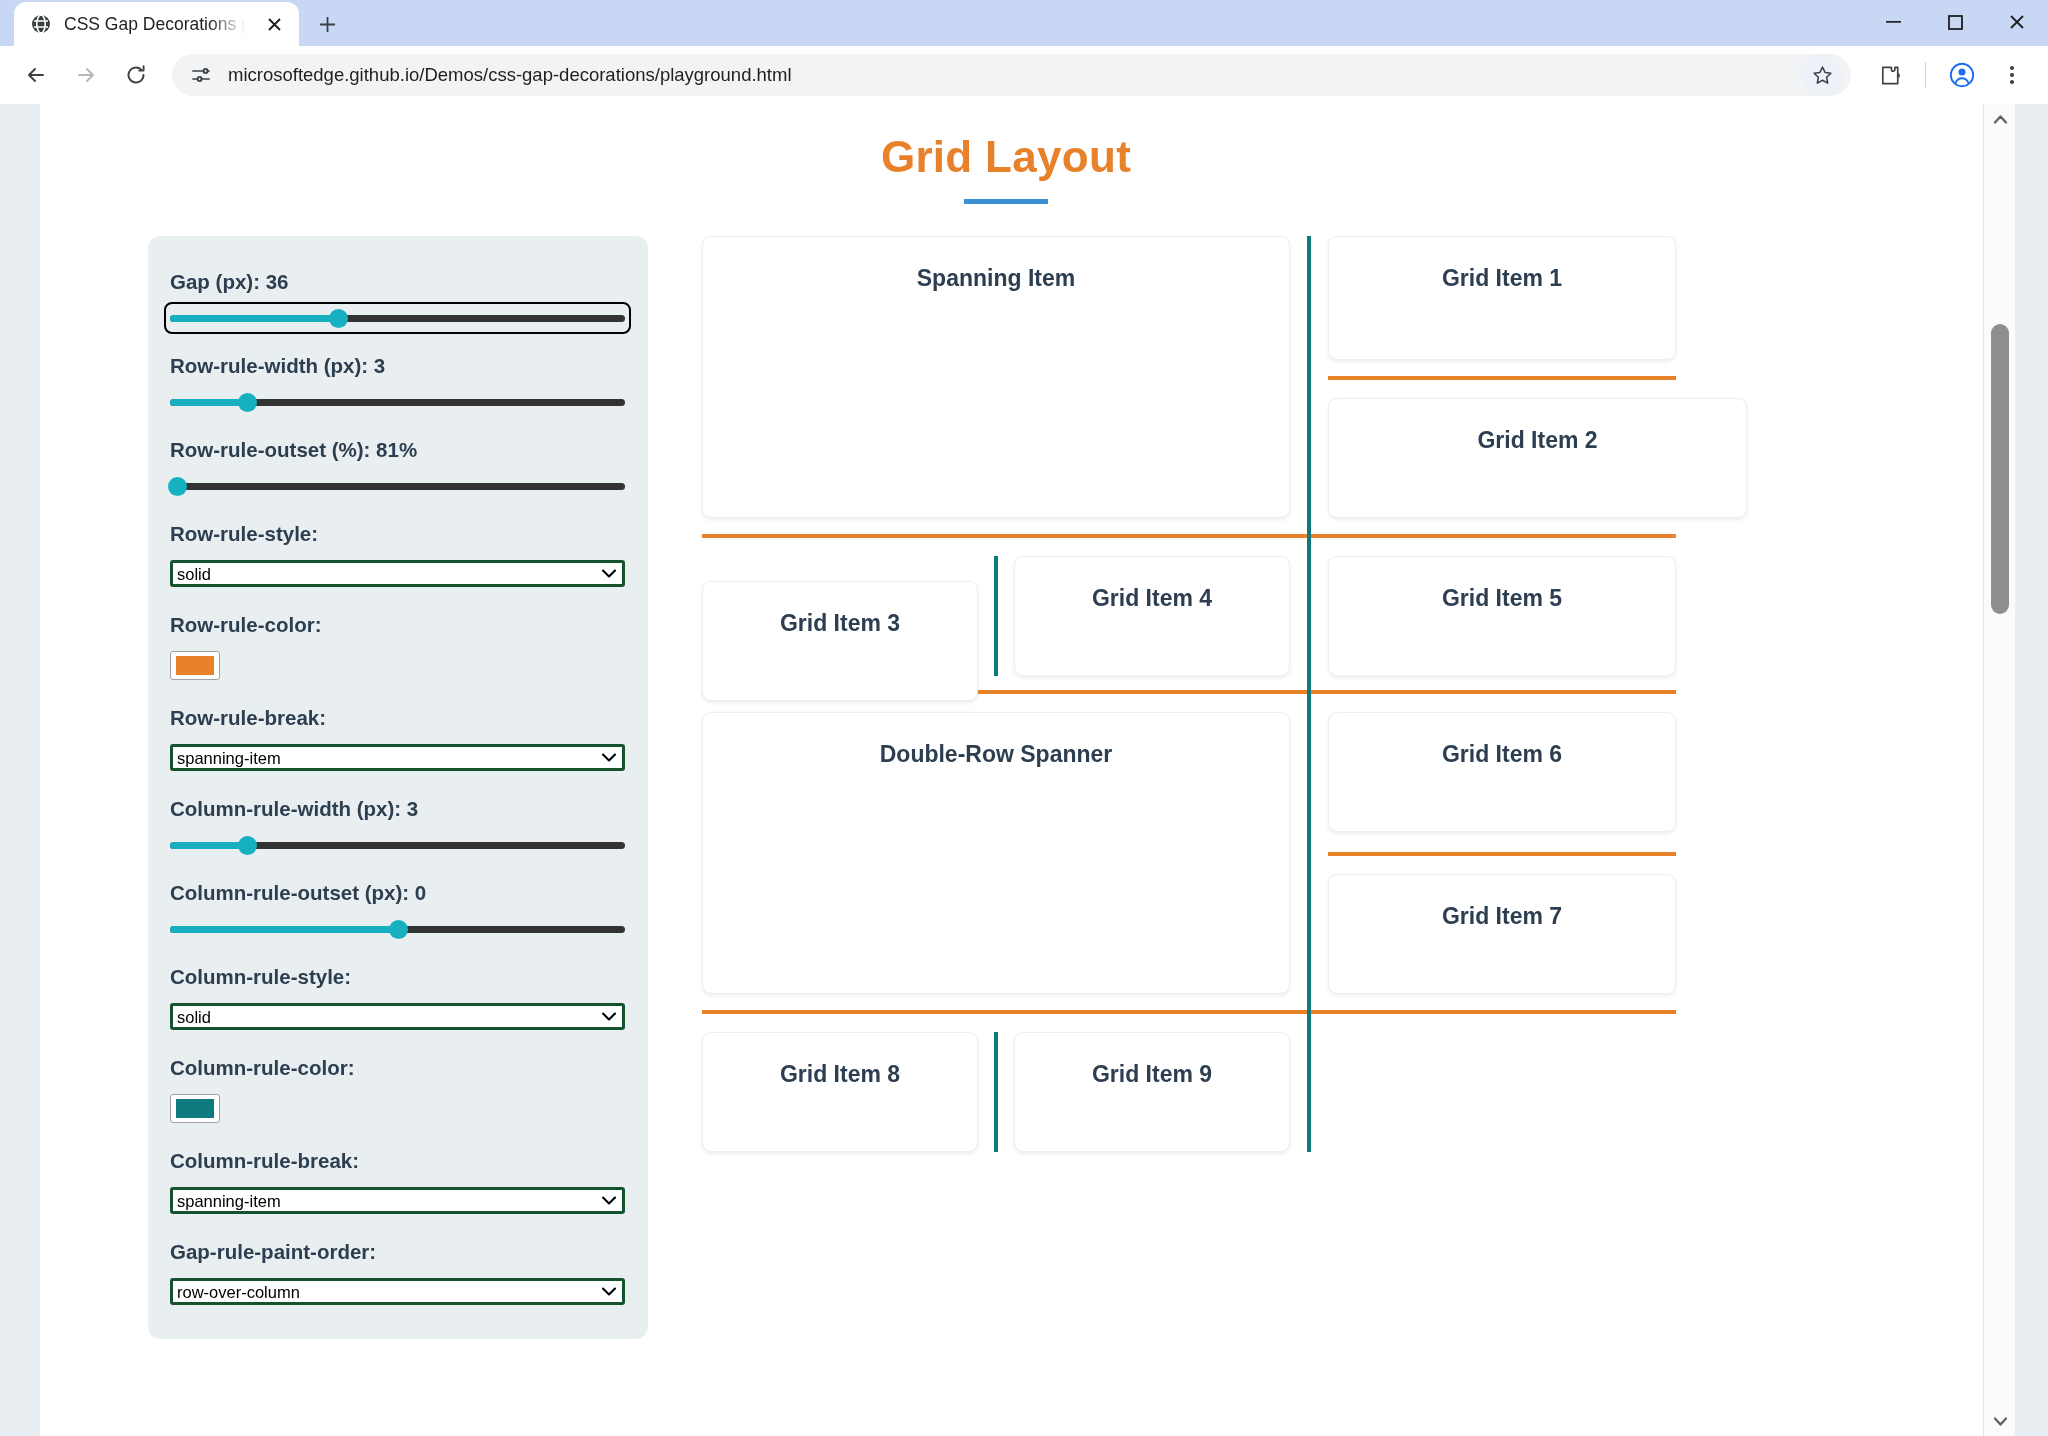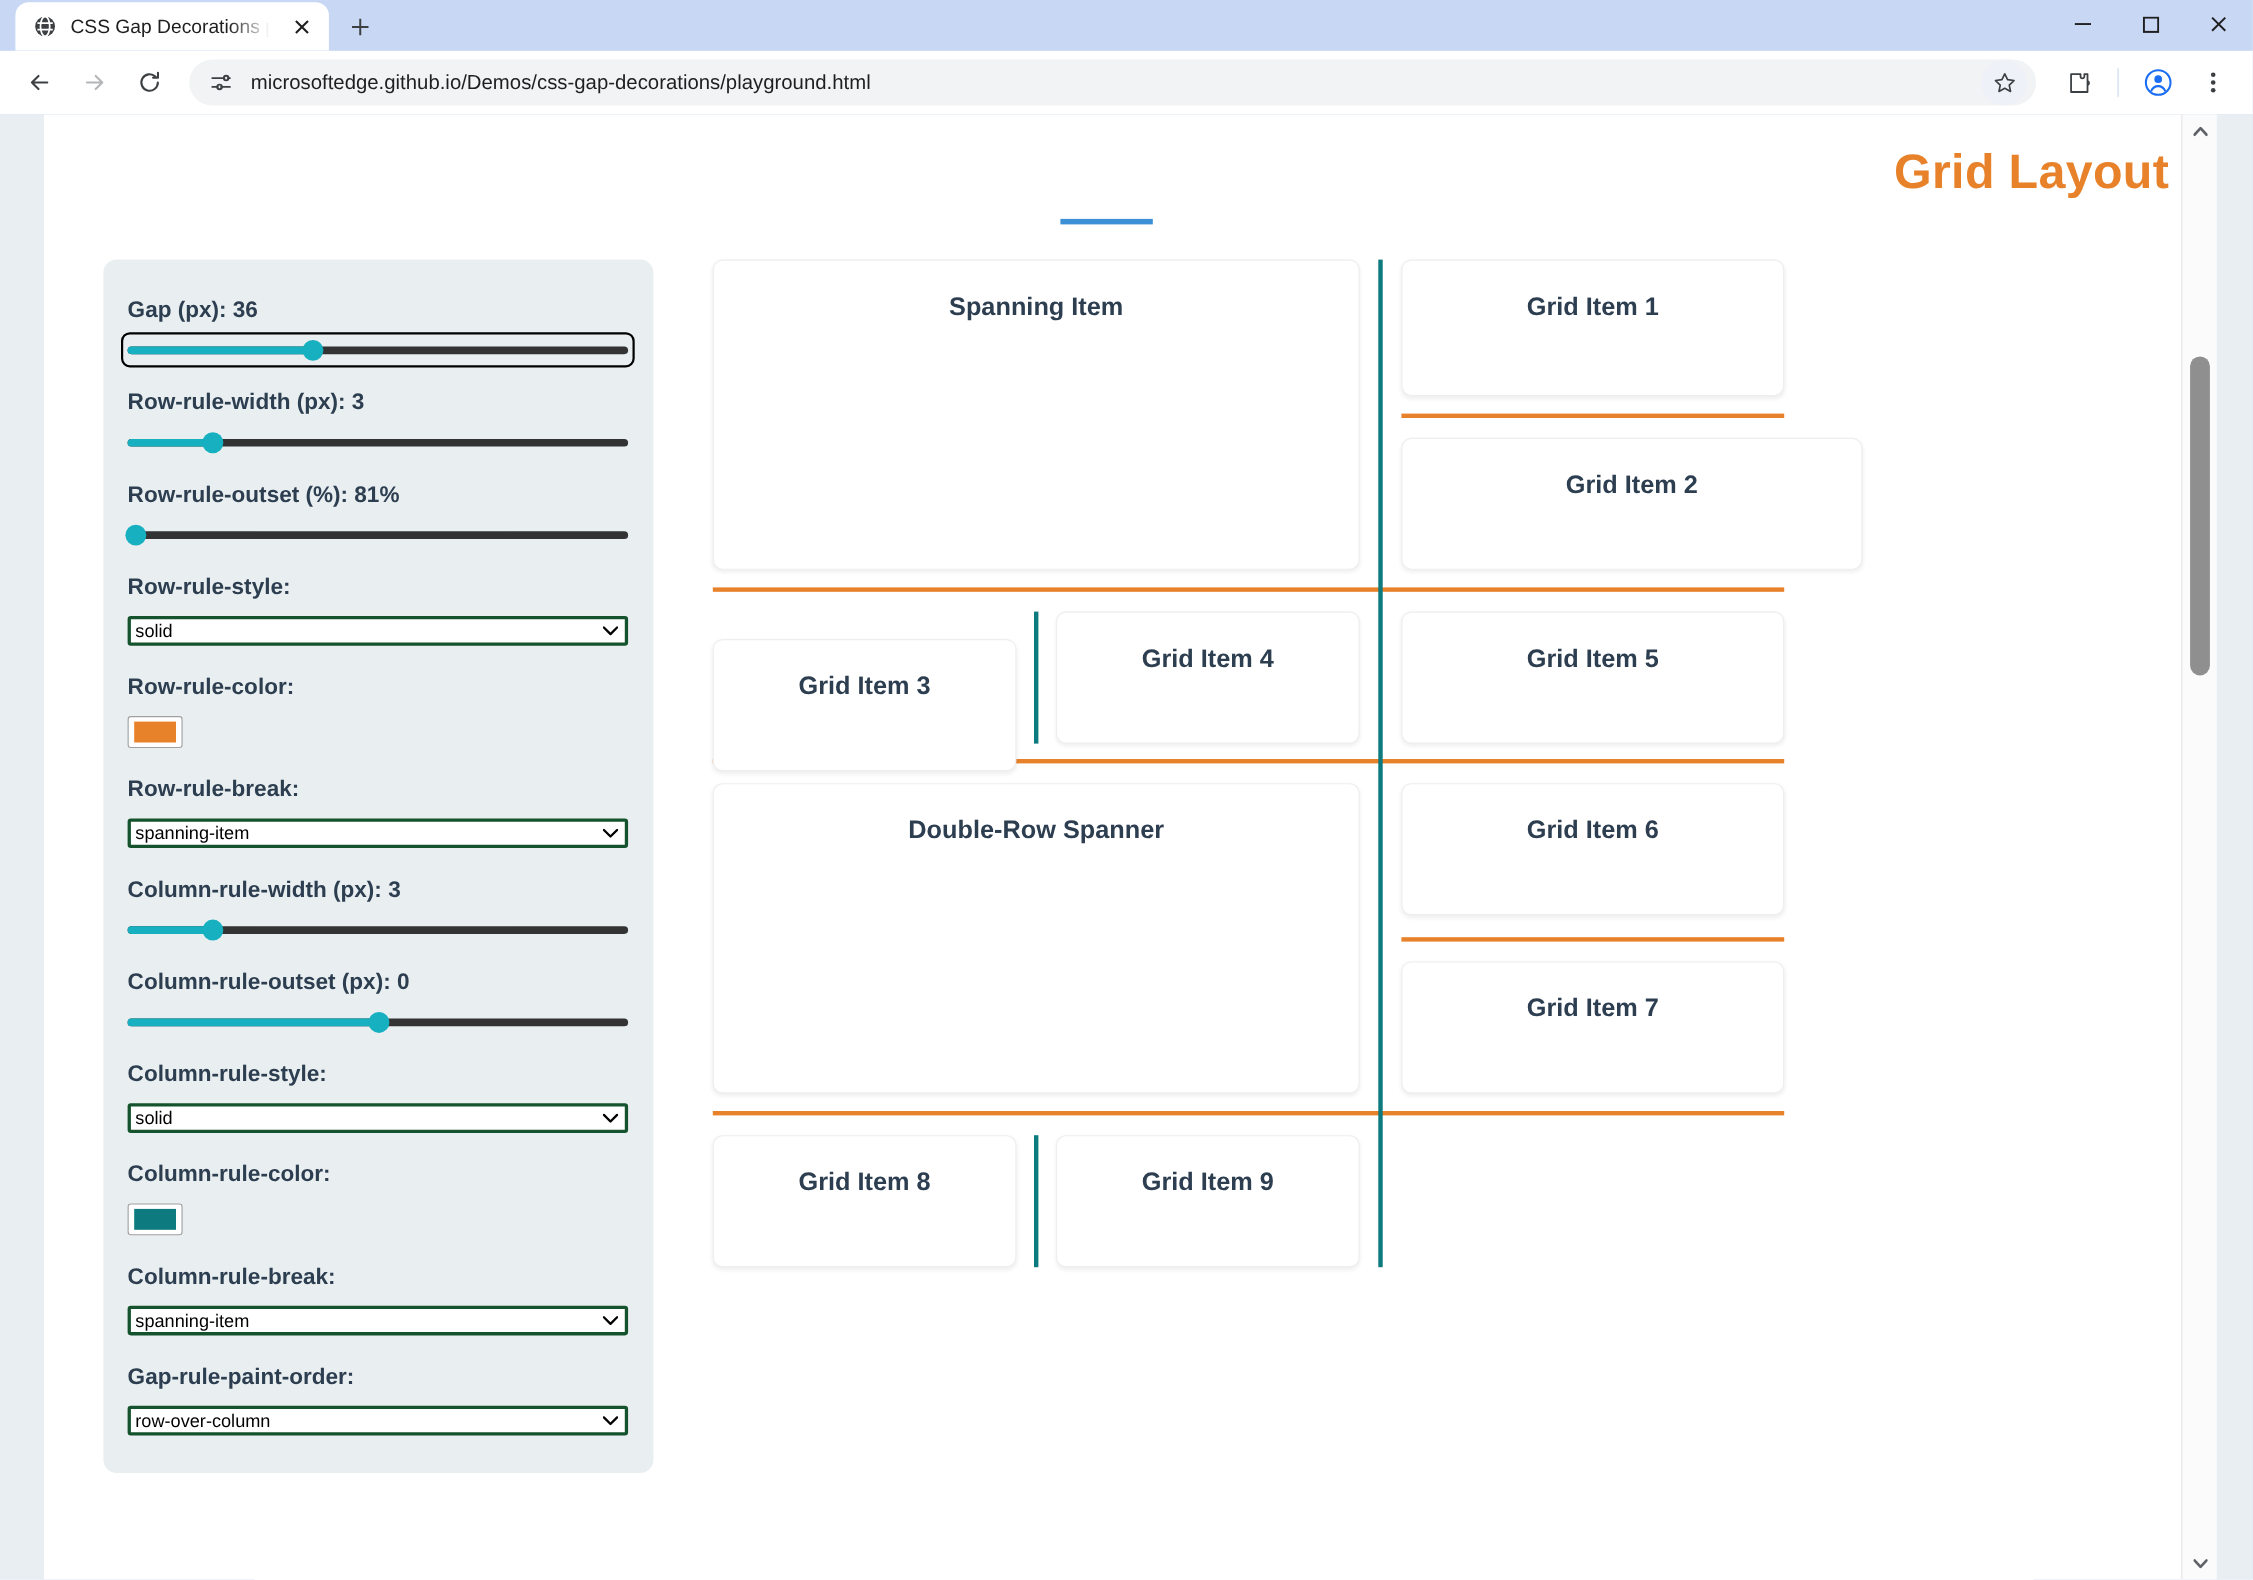--- a/index.html
+++ b/index.html
@@ -54,26 +54,26 @@
 
   
   .scrollbar { position: absolute; right: 0; top: 0; width: 32px; height: 100%;
                background: #fbfbfb; border-left: 1px solid #e4e4e4; }
   .sb-arrow { width: 32px; height: 30px; display: flex; align-items: center; justify-content: center; }
   .sb-arrow.bottom { position: absolute; bottom: 0; left: 0; }
   .sb-thumb { position: absolute; left: 7px; top: 220px; width: 18px; height: 290px;
               background: #8f8f8f; border-radius: 9px; }
 
   
-  .page-title { text-align: right; color: #e8822a; font-size: 44px; font-weight: bold;
+  .page-title { text-align: center; color: #e8822a; font-size: 44px; font-weight: bold;
                 padding-top: 28px; letter-spacing: 0.3px; }
   .title-underline { width: 84px; height: 5px; background: #3b8fd4; margin: 17px auto 0; }
 
   
-  .columns { display: flex; padding: 32px 50px 0 54px; gap: 54px; align-items: flex-start; justify-content: flex-end; }
+  .columns { display: flex; padding: 32px 50px 0 108px; gap: 54px; align-items: flex-start; justify-content: flex-end; }
 
   
   .controls { width: 500px; background: #e9eef0; border-radius: 12px;
               padding: 34px 20px 34px 22px; flex: 0 0 500px; }
   .ctrl { margin-bottom: 26px; }
   .ctrl:last-child { margin-bottom: 0; }
   .ctrl-label { font-size: 20.5px; font-weight: bold; color: #2c3e50;
                 margin-bottom: 14px; display: block; }
 
   .slider { position: relative; width: 455px; height: 20px; display: block; }

